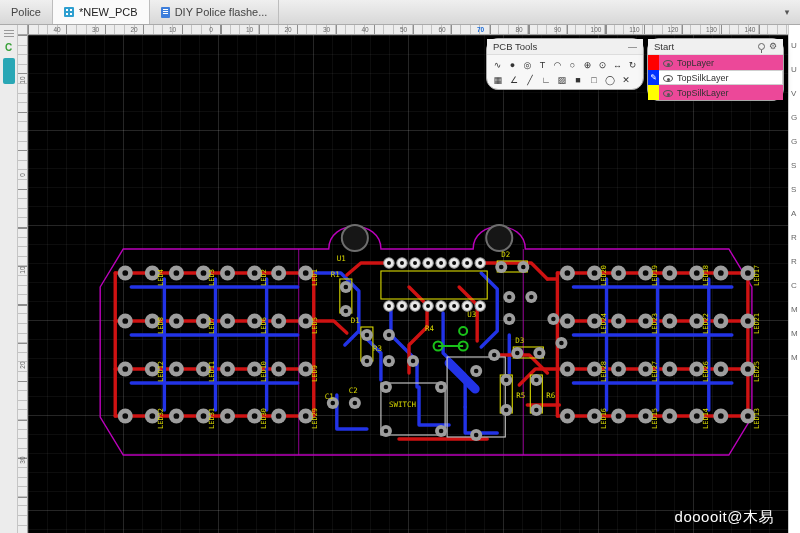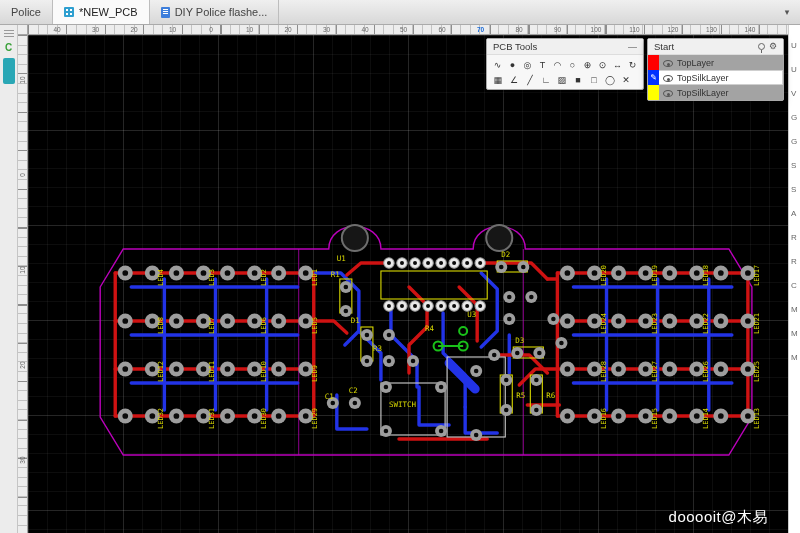--- a/index.html
+++ b/index.html
@@ -36,38 +36,38 @@
   .rlabel.v { transform:rotate(-90deg); left:-2px; width:14px; text-align:center; }
 
   .canvas { position:absolute; left:10px; top:10px; right:0; bottom:0; background-color:#000;
     background-image:
       linear-gradient(rgba(255,255,255,0.10) 1px, transparent 1px),
       linear-gradient(90deg, rgba(255,255,255,0.10) 1px, transparent 1px),
       linear-gradient(rgba(255,255,255,0.05) 1px, transparent 1px),
       linear-gradient(90deg, rgba(255,255,255,0.05) 1px, transparent 1px);
     background-size:95px 95px,95px 95px,19px 19px,19px 19px; }
   svg.pcb { position:absolute; inset:0; width:100%; height:100%; }
-  .watermark { position:absolute; right:20px; bottom:6px; color:#fff; font-size:15px; z-index:4; letter-spacing:.5px; }
+  .watermark { position:absolute; right:14px; bottom:6px; color:#fff; font-size:15px; z-index:4; letter-spacing:.5px; }
 
   
-  .float { position:absolute; background:#f7f7f7; border:1px solid #a8a8a8; box-shadow:0 2px 7px rgba(0,0,0,.55); z-index:10; border-radius:2px; }
+  .float { position:absolute; background:#f7f7f7; border:1px solid #a8a8a8; box-shadow:0 2px 7px rgba(0,0,0,.55); z-index:10; border-radius:12px; }
   .float-hd { height:16px; display:flex; align-items:center; justify-content:space-between; padding:0 6px; font-size:9.5px; color:#333; background:#f0f0f0; border-bottom:1px solid #ddd; }
   .hd-icons { display:flex; align-items:center; gap:4px; }
   .min-btn { color:#666; font-size:9px; }
   .gear { color:#555; font-size:9px; line-height:9px; }
   .pin-icon { width:7px; height:7px; border:1px solid #666; border-radius:50%; position:relative; display:inline-block; }
   .pin-icon::after { content:""; position:absolute; left:2px; top:6px; width:1px; height:3px; background:#666; }
 
   .pcb-tools { left:468px; top:13px; width:158px; }
   .tools-body { padding:3px 4px; display:flex; flex-direction:column; gap:2px; }
   .tool-row { display:flex; gap:2px; }
   .tool { width:14px; height:13px; display:flex; align-items:center; justify-content:center; font-size:9px; color:#333; border-radius:2px; }
 
   .layers-panel { left:629px; top:13px; width:137px; }
-  .layer-row { height:15px; display:flex; align-items:center; gap:4px; font-size:9px; color:#333; background:#a3a3a3; }
+  .layer-row { height:15px; display:flex; align-items:center; gap:4px; font-size:9px; color:#333; background:#ec4899; }
   .layer-row.active { background:#fff; box-shadow:inset 0 0 0 1px #cfcfcf; }
   .swatch { width:11px; height:15px; position:relative; flex:0 0 11px; }
   .pencil { position:absolute; inset:0; display:flex; align-items:center; justify-content:center; color:#fff; font-size:8px; }
   .eye { width:10px; height:10px; position:relative; flex:0 0 10px; }
   .eye::before { content:""; position:absolute; left:0; top:2px; width:8px; height:5px; border:1px solid #555; border-radius:50%; }
   .eye::after { content:""; position:absolute; left:3.5px; top:5px; width:3px; height:3px; background:#555; border-radius:50%; }
   .layer-name { white-space:nowrap; }
 
   .right-strip { width:12px; background:#fff; border-left:1px solid #ccc; position:relative; }
   .rs-letter { position:absolute; left:2px; font-size:8px; color:#666; }

